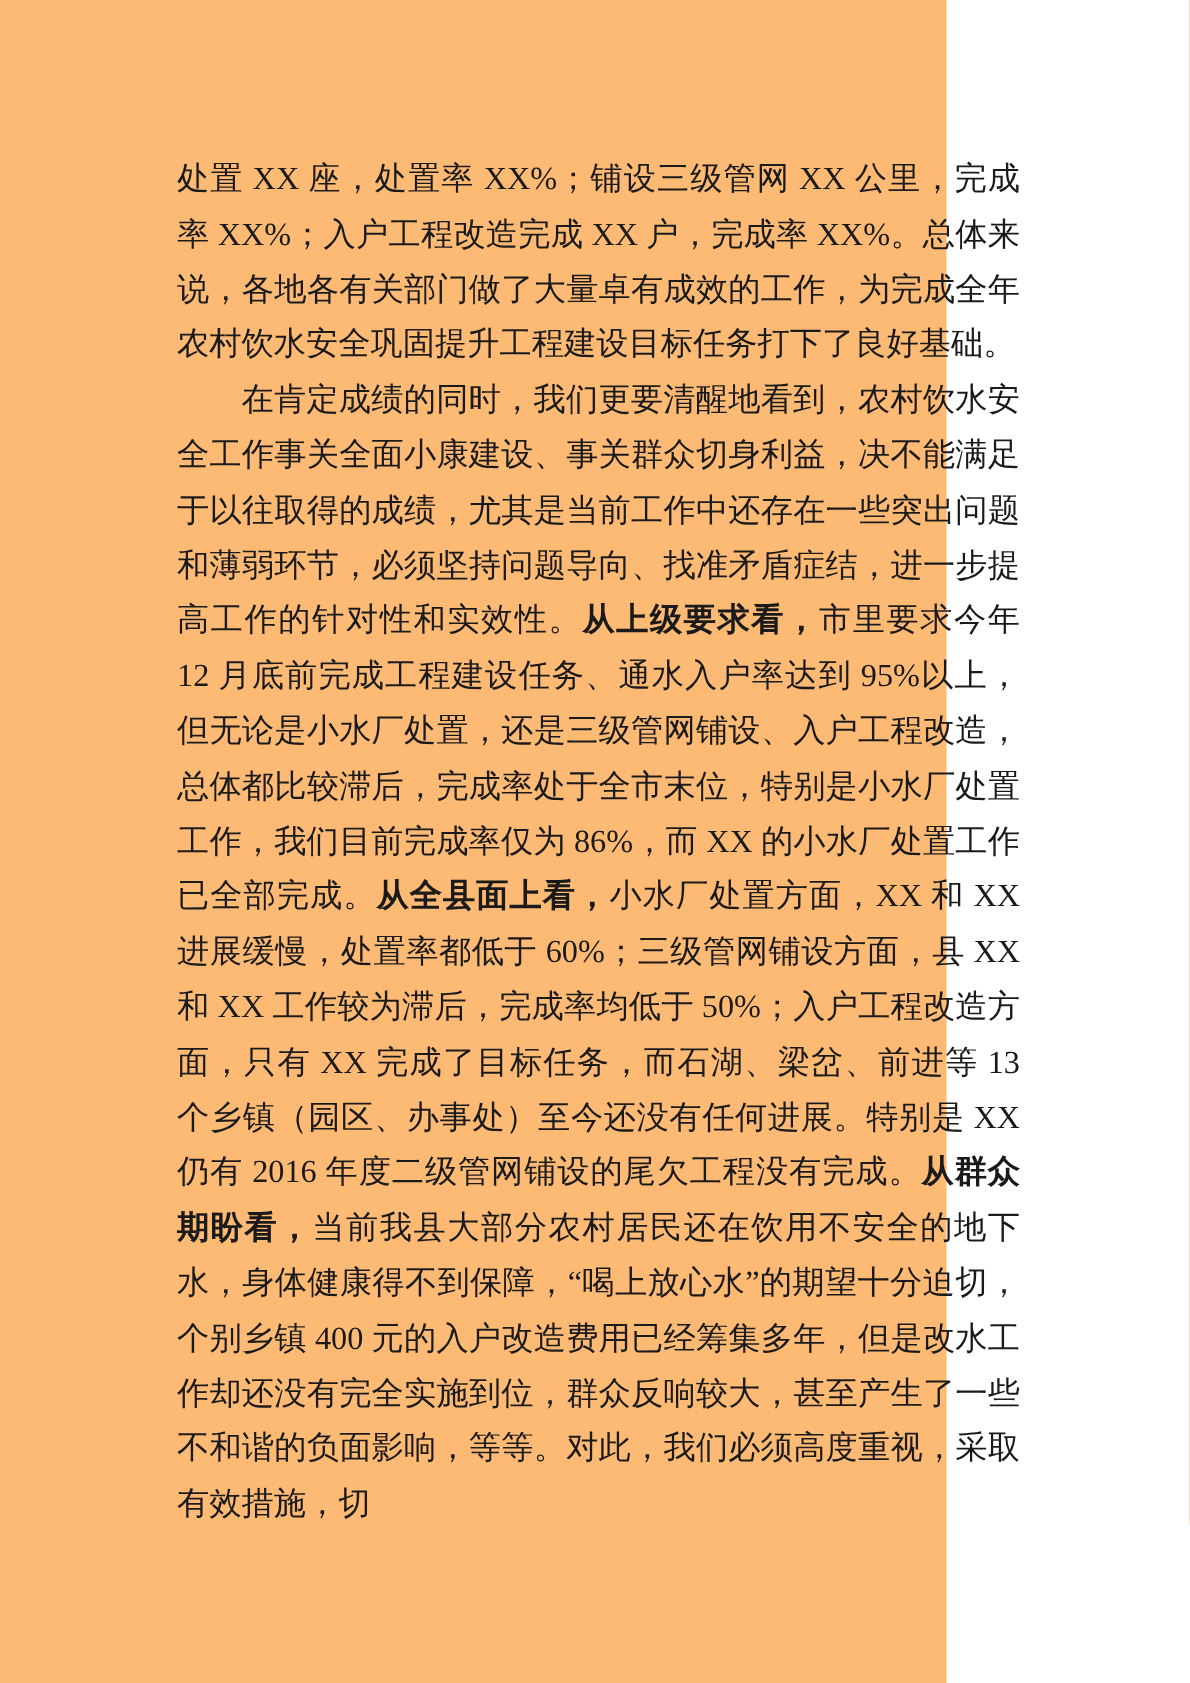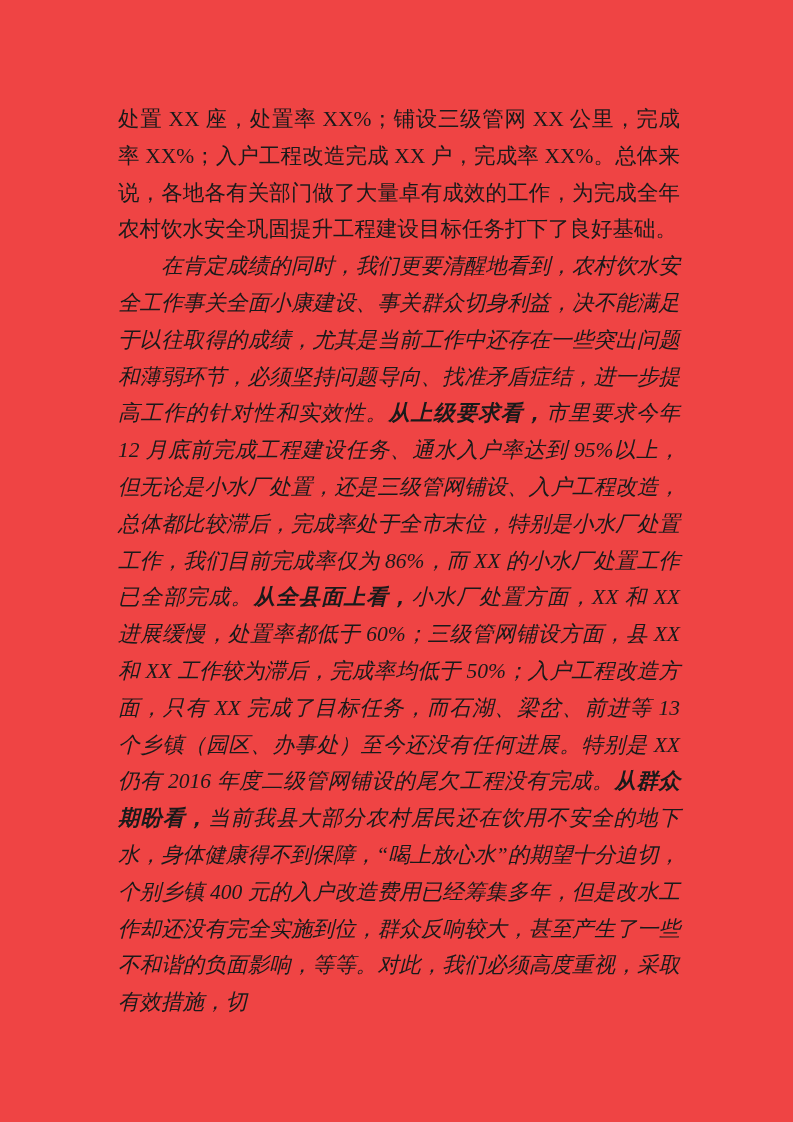--- a/index.html
+++ b/index.html
@@ -7,43 +7,42 @@
     padding: 0;
   }
   body {
     width: 793px;
     height: 1122px;
     overflow: hidden;
     background: #ffffff;
   }
   .page {
     position: relative;
-    width: 793px;
+    width: 631px;
     height: 1122px;
-    background: #ef4444;
+    background: #fdba74;
   }
   .doc-body {
     position: absolute;
     left: 118px;
     top: 101px;
     width: 562px;
     font-family: "Liberation Serif", "DejaVu Serif", serif;
     font-size: 21.5px;
     line-height: 36.8px;
     color: #1a1a1a;
     text-align: justify;
     text-justify: inter-character;
   }
   .doc-body p {
     margin: 0;
     padding: 0;
   }
   .doc-body p.indent {
     text-indent: 43px;
-    font-style: italic;
   }
   .run-bold {
     font-weight: 700;
   }
 </style>
 </head>
 <body style="background: rgb(255, 255, 255);">
 
 <div class="page">
   <div class="doc-body" style="color: rgb(26, 26, 26);">

